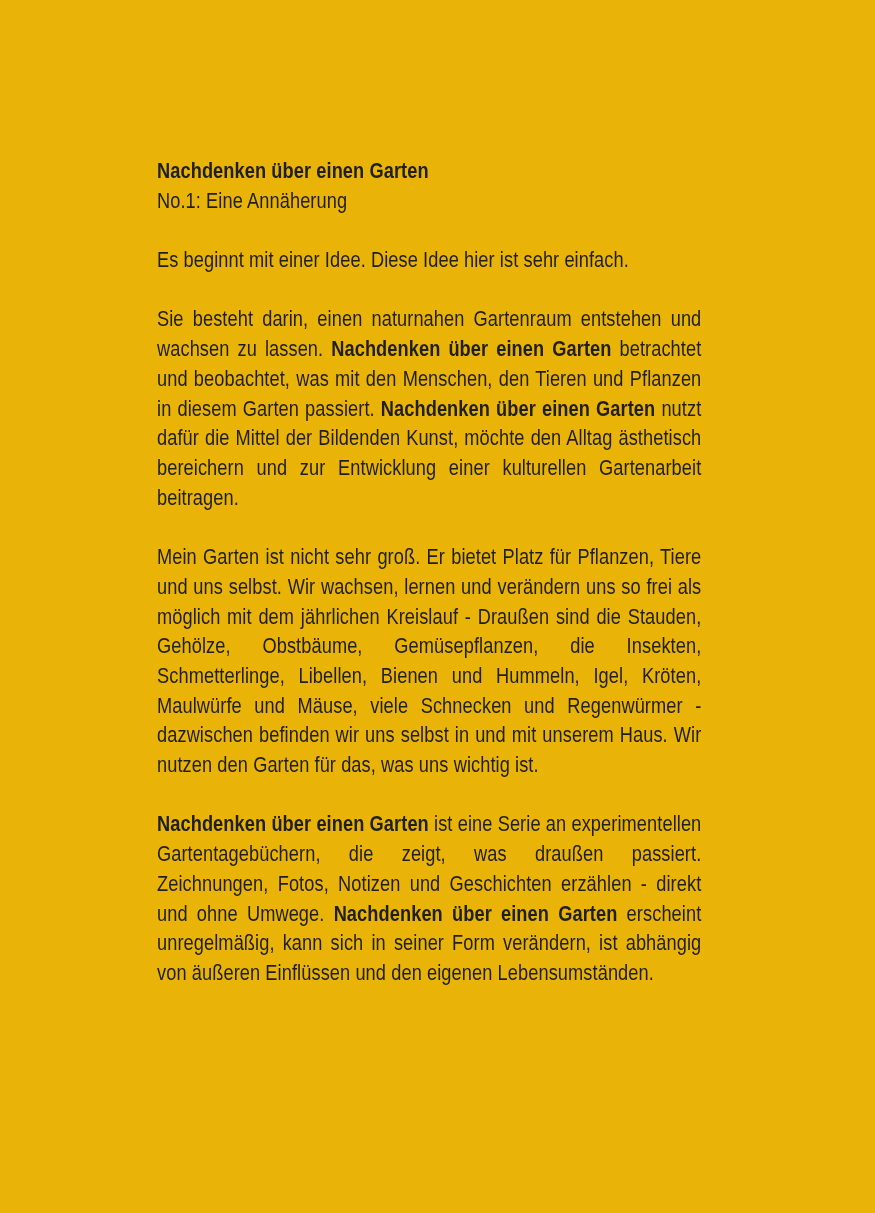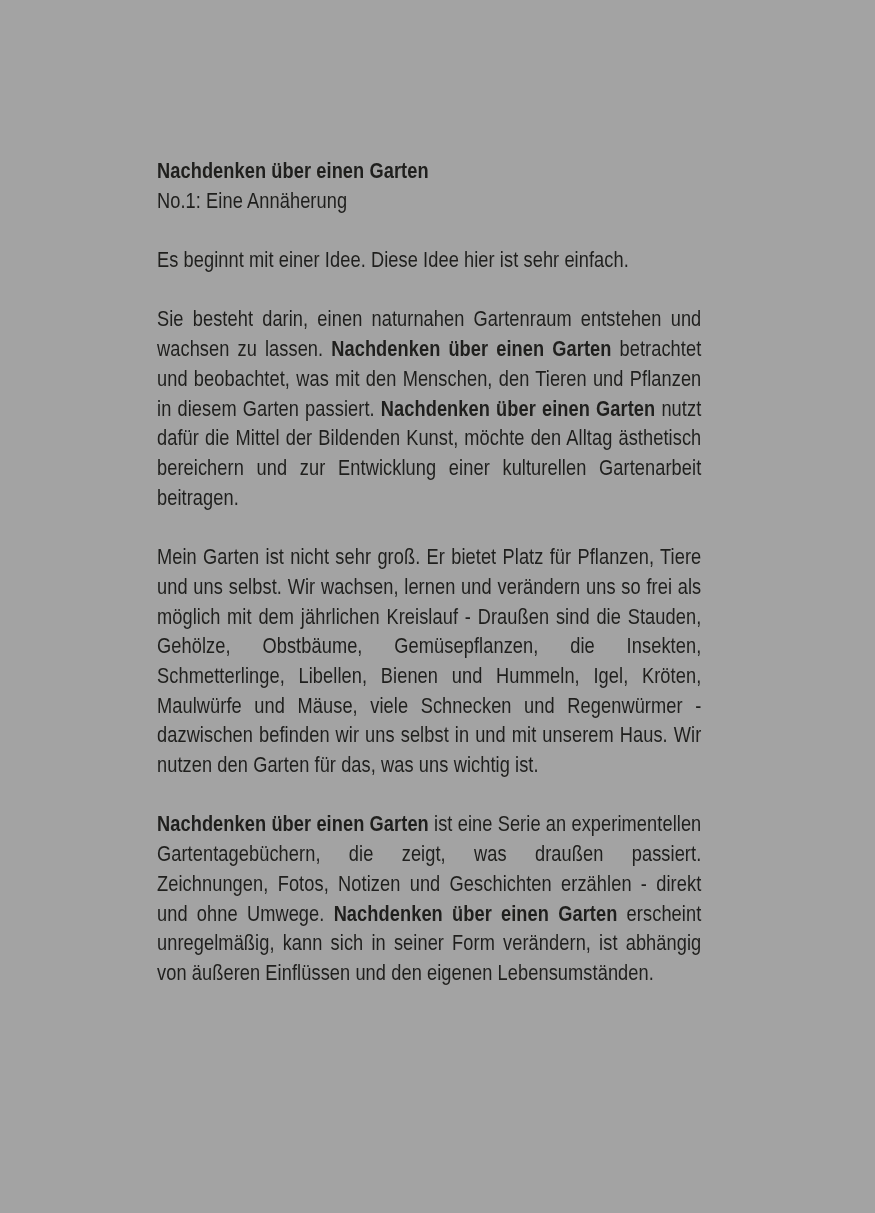--- a/index.html
+++ b/index.html
@@ -4,21 +4,21 @@
 <style>
   html, body {
     margin: 0;
     padding: 0;
     background: #ffffff;
   }
   .page {
     position: relative;
     width: 875px;
     height: 1213px;
-    background: #a3a3a3;
+    background: #eab308;
     overflow: hidden;
     font-family: "Liberation Sans", sans-serif;
     color: #1f1f1d;
   }
   
   .text-block {
     position: absolute;
     left: 157px;
     top: 156px;
     width: 672px;               

